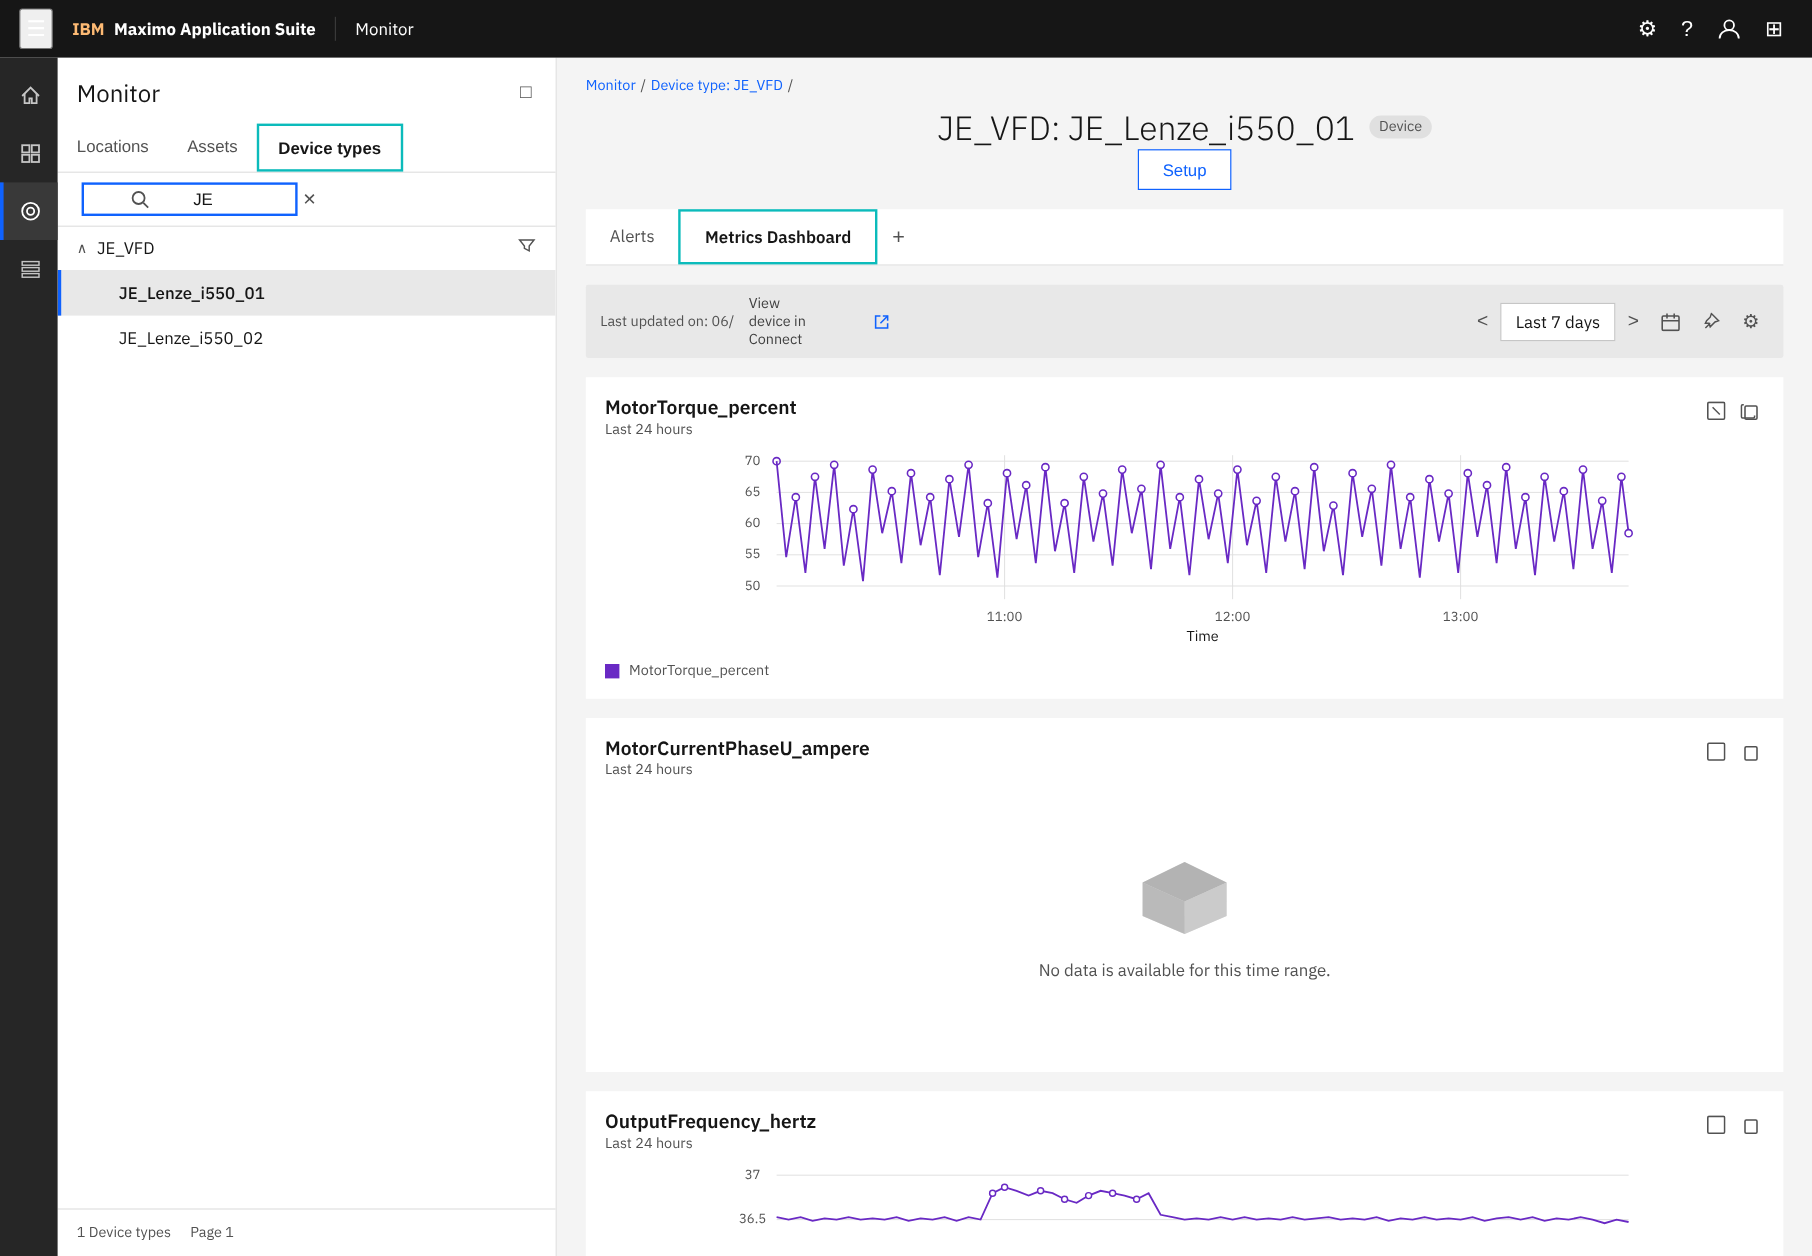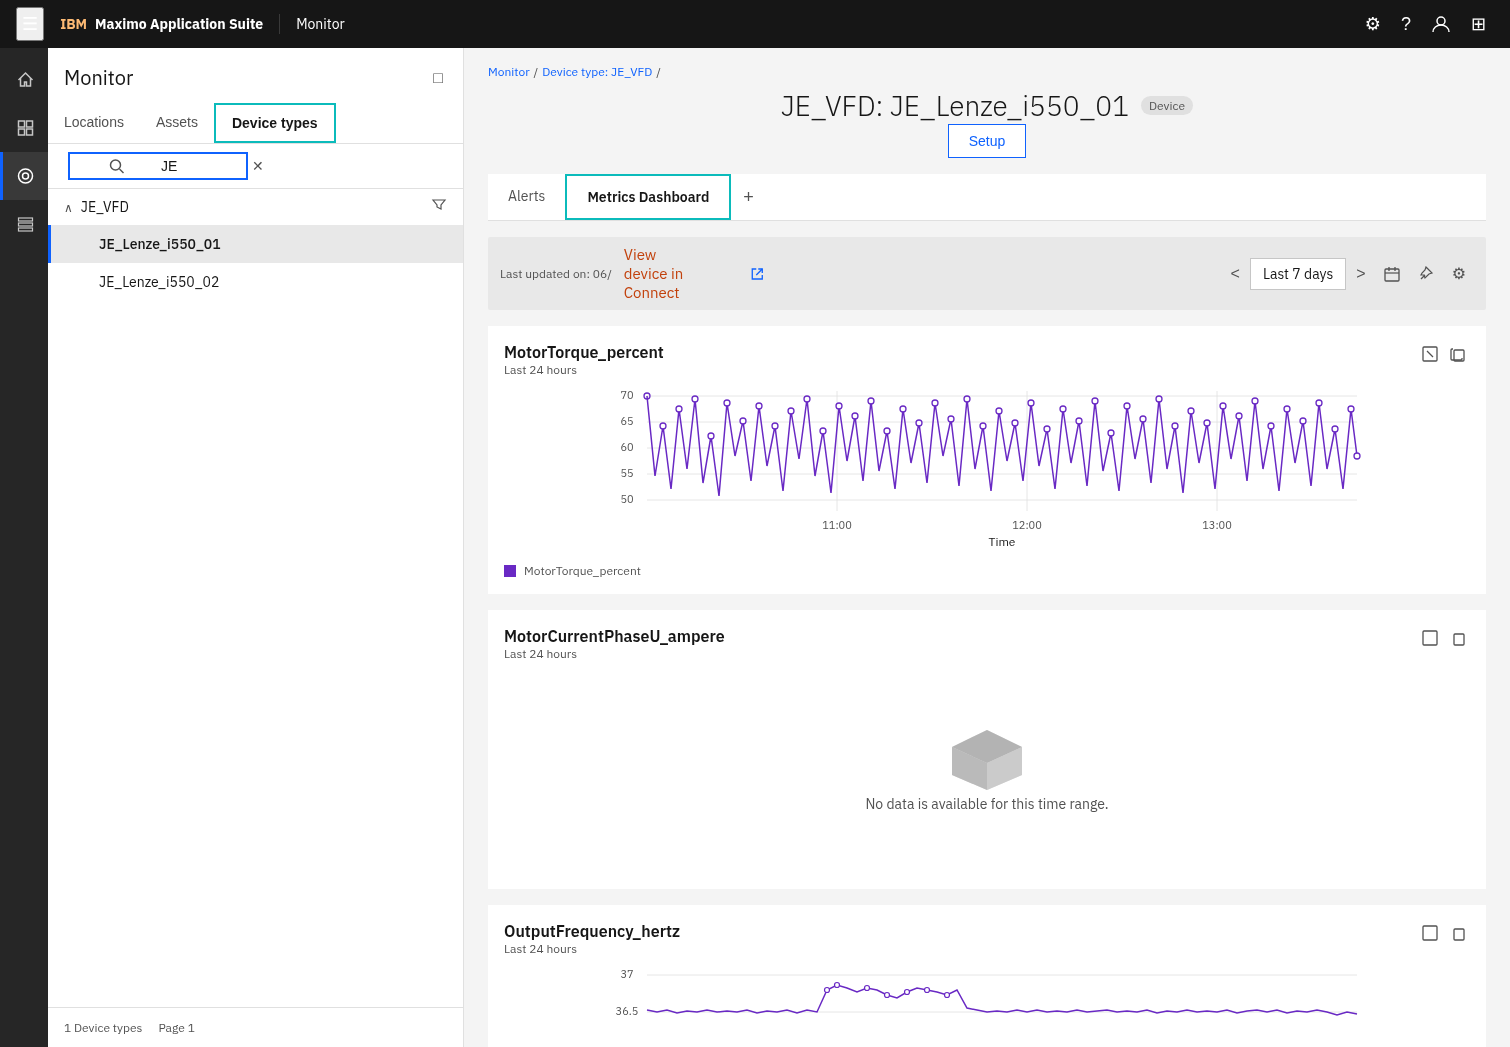--- a/index.html
+++ b/index.html
@@ -252,22 +252,22 @@
       display: flex;
       align-items: center;
       gap: 12px;
       margin-bottom: 16px;
       background: #e8e8e8;
       padding: 8px 12px;
       border-radius: 2px;
     }
     .last-updated-text { font-size: 12px; color: #525252; }
     .view-device-link {
-      color: #c2410c;
-      font-size: 15px;
+      color: #404040;
+      font-size: 12px;
       text-decoration: none;
       display: flex;
       align-items: center;
       gap: 10px;
       cursor: pointer;
     }
     .toolbar-nav-btns { display: flex; gap: 2px; margin-left: auto; align-items: center; }
     .toolbar-btn {
       background: none;
       border: none;
@@ -323,20 +323,21 @@
     }
     .legend-label { font-size: 12px; color: #525252; }
 
     
     .no-data-area {
       display: flex;
       flex-direction: column;
       align-items: center;
       justify-content: center;
       padding: 60px 20px;
+      gap: 16px;
     }
     .no-data-text { font-size: 14px; color: #525252; }
 
     
     ::-webkit-scrollbar { width: 6px; }
     ::-webkit-scrollbar-track { background: #f4f4f4; }
     ::-webkit-scrollbar-thumb { background: #c6c6c6; }
   </style>
 </head>
 <body>

